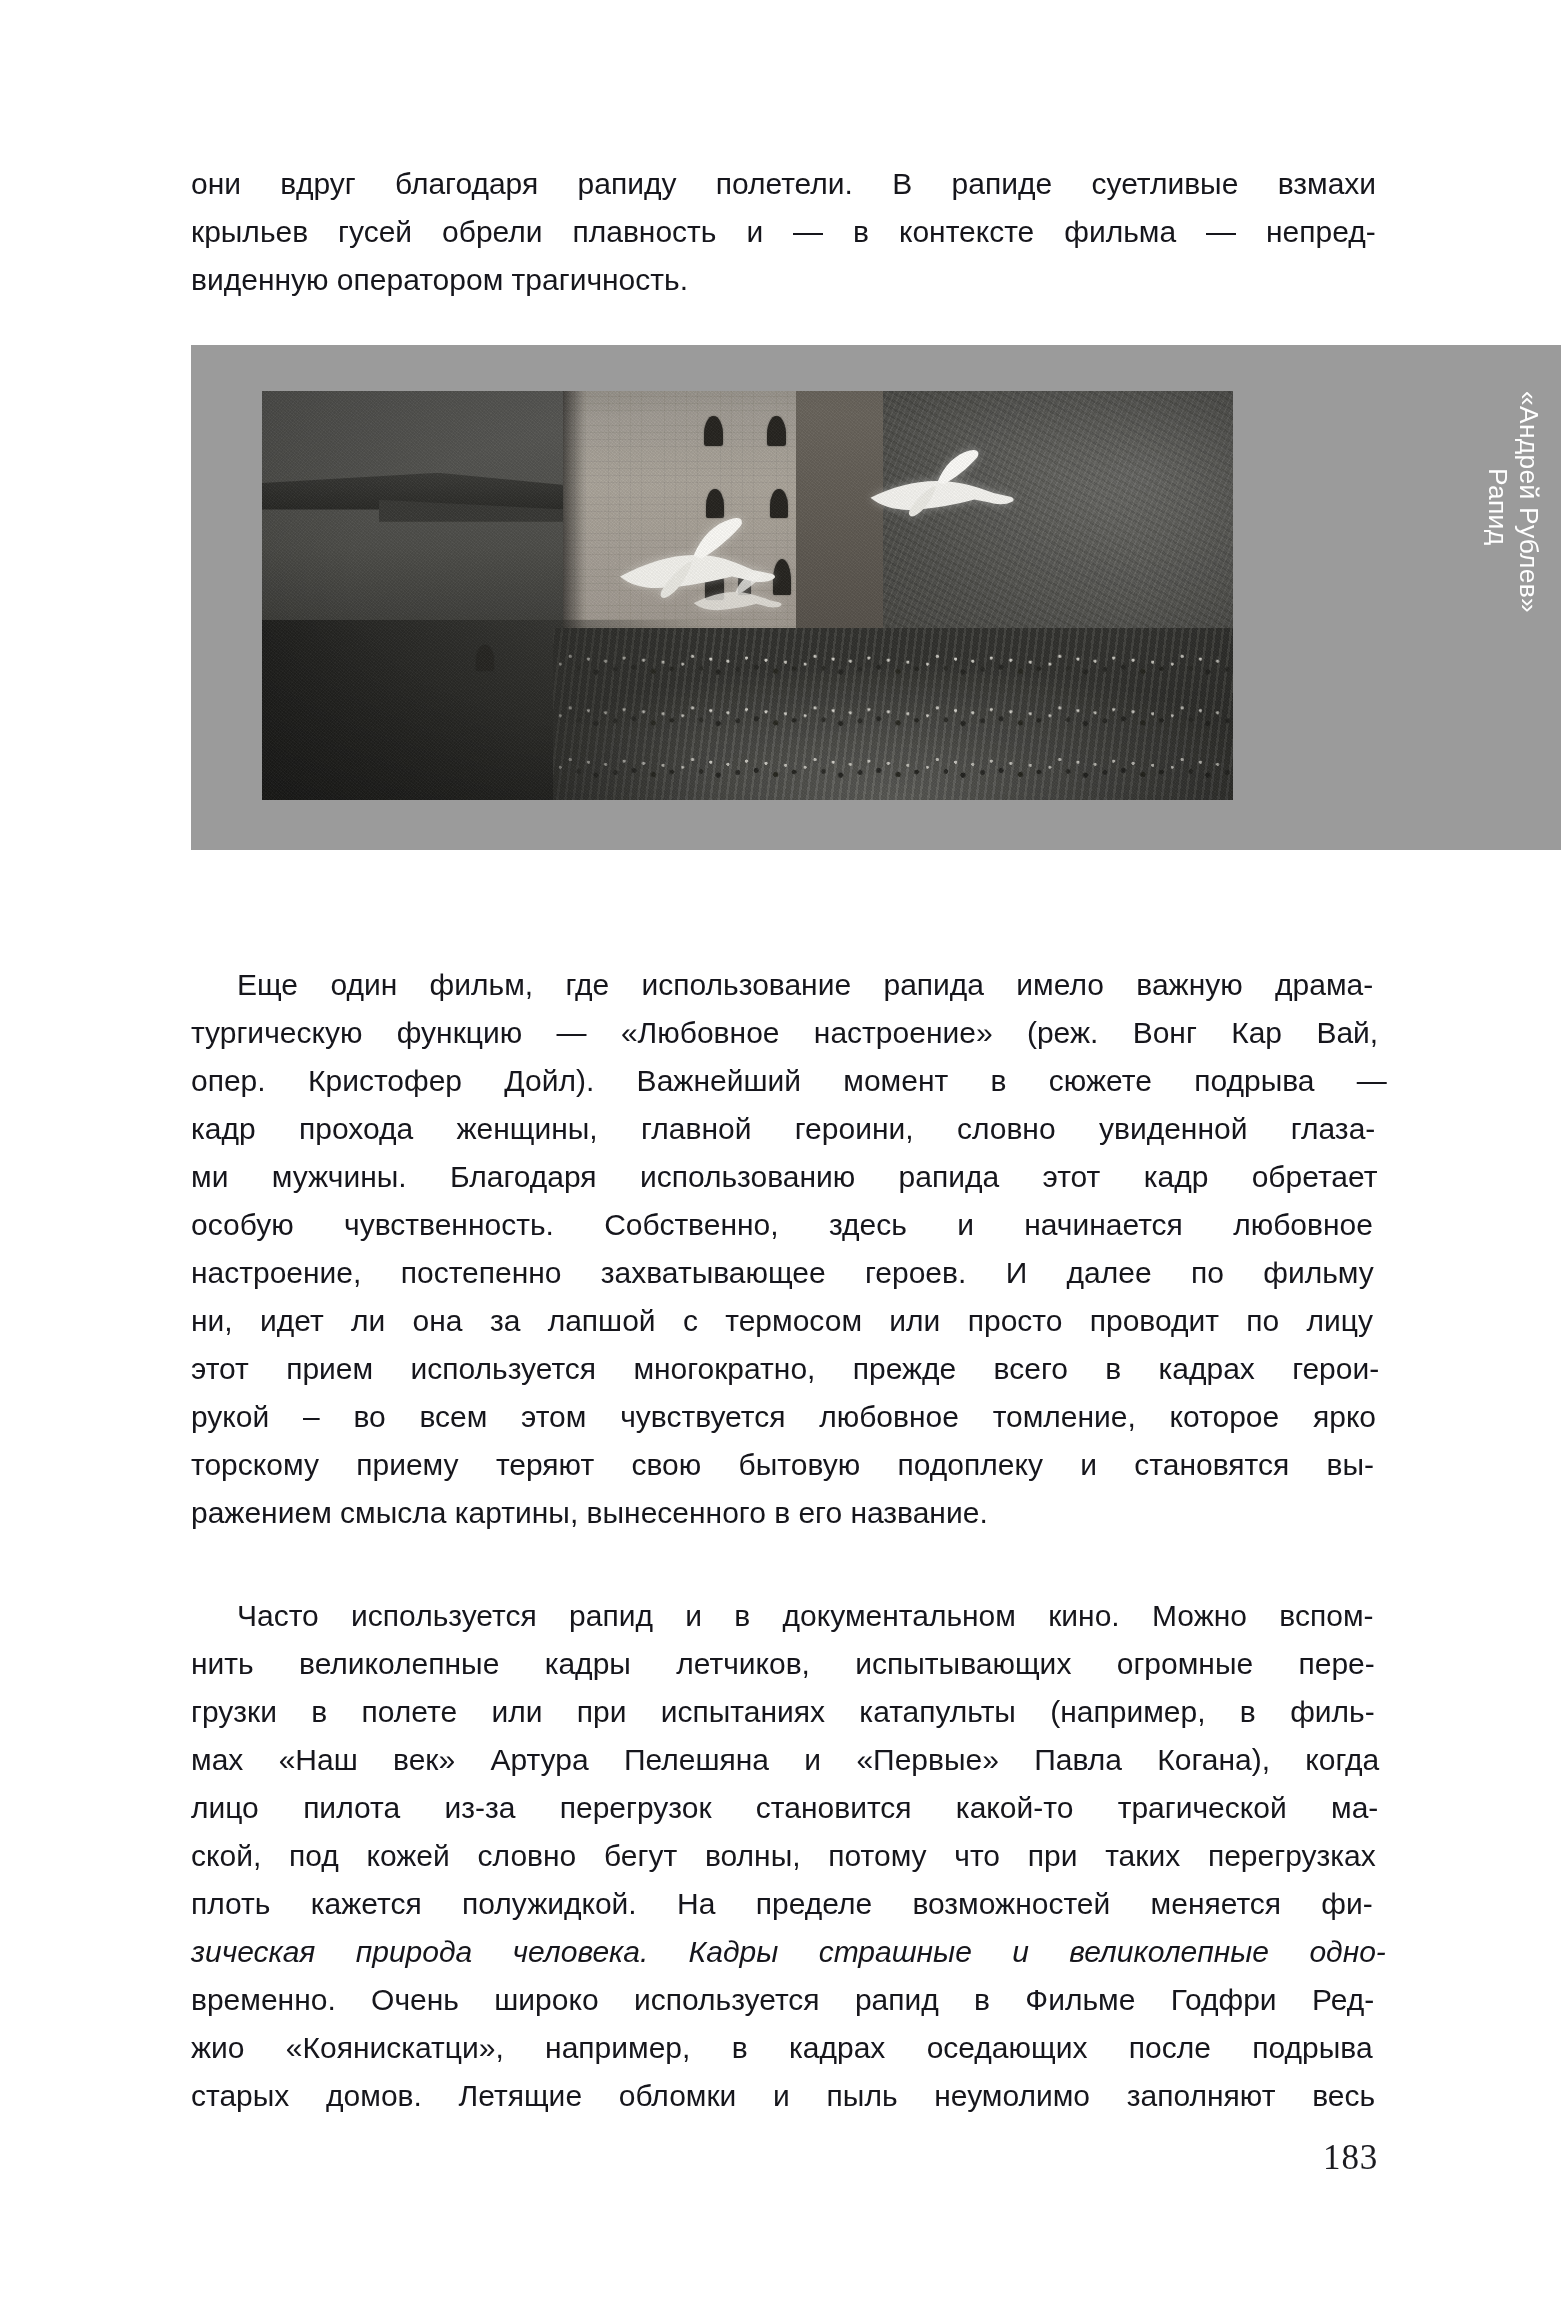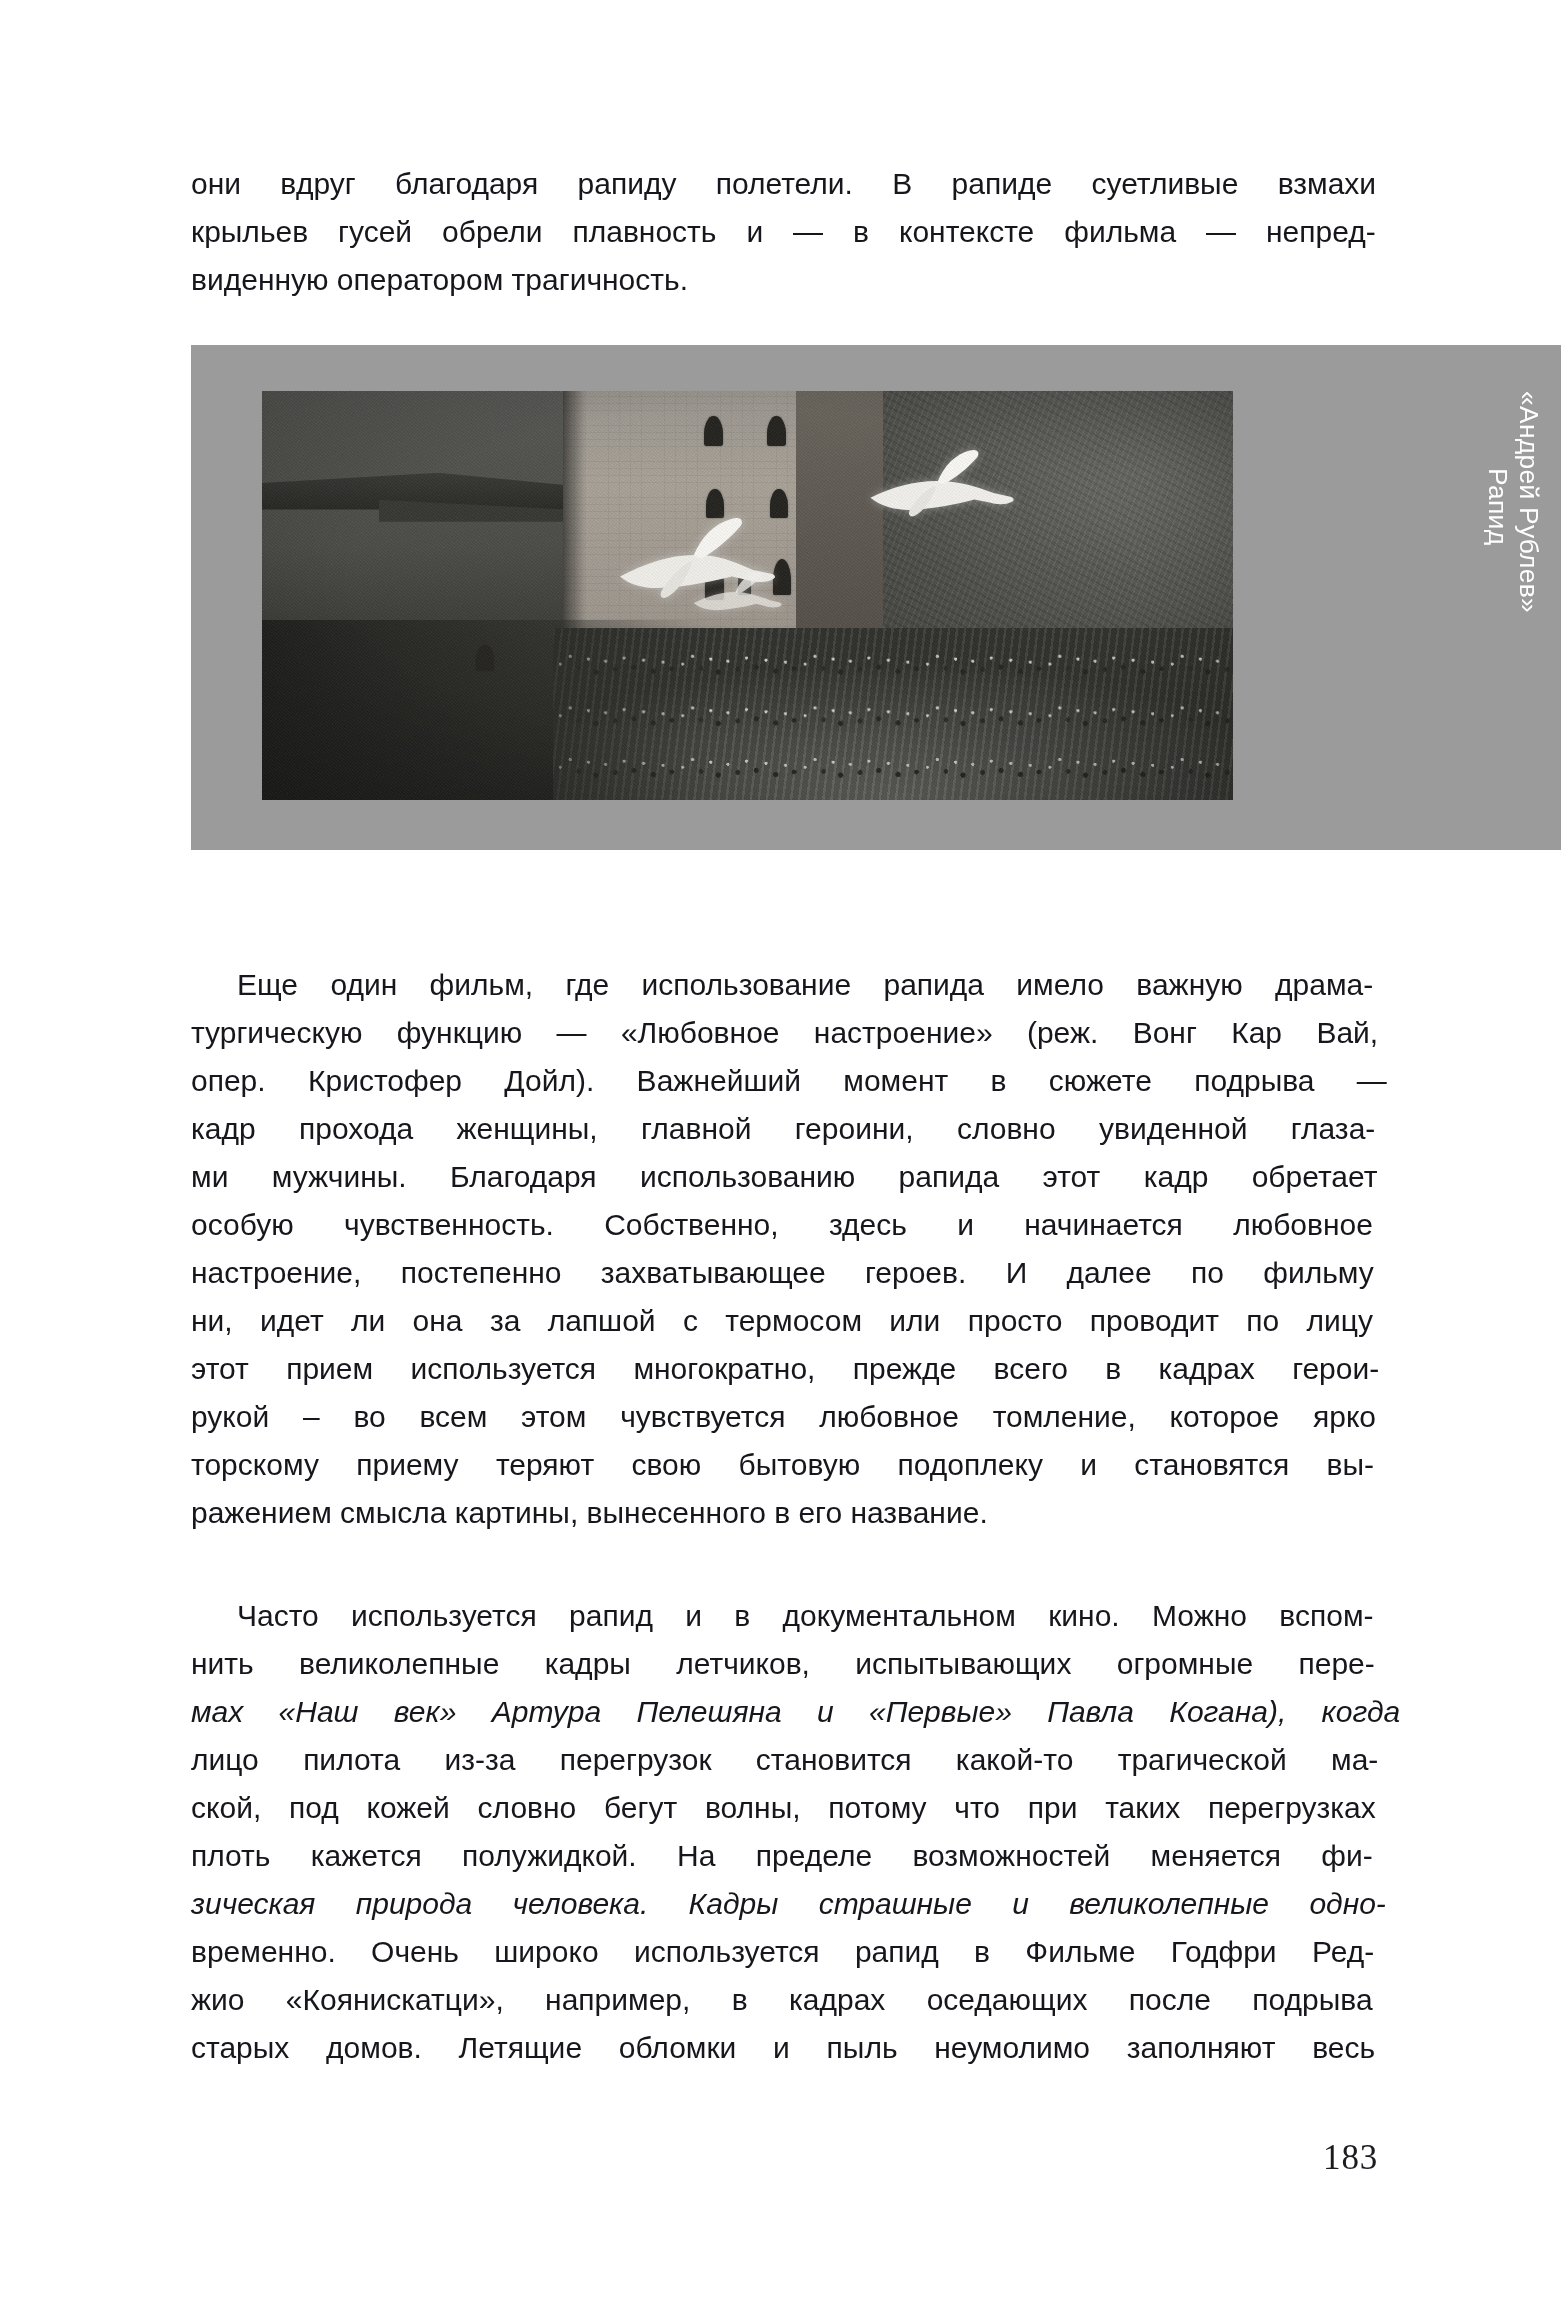--- a/index.html
+++ b/index.html
@@ -323,21 +323,22 @@
     <div class="line"><span style="word-spacing: 25.4px;">рукой – во всем этом чувствуется любовное томление, которое ярко</span></div>
     <div class="line"><span style="word-spacing: 29px;">торскому приему теряют свою бытовую подоплеку и становятся вы-</span></div>
     <div class="line last"><span>ражением смысла картины, вынесенного в его название.</span></div>
   </div>
 
   <div class="text-col" style="top:1592px;">
     <div class="line" style="padding-left:46px;">
       <span style="word-spacing: 24px;">Часто используется рапид и в документальном кино. Можно вспом-</span>
     </div>
     <div class="line"><span style="word-spacing: 37px;">нить великолепные кадры летчиков, испытывающих огромные пере-</span></div>
-    <div class="line"><span style="word-spacing: 27px; font-style: italic;">мах «Наш век» Артура Пелешяна и «Первые» Павла Когана), когда</span></div>
+    <div class="line"><span style="word-spacing: 26px;">грузки в полете или при испытаниях катапульты (например, в филь-</span></div>
+    <div class="line"><span style="word-spacing: 27px;">мах «Наш век» Артура Пелешяна и «Первые» Павла Когана), когда</span></div>
     <div class="line"><span style="word-spacing: 36px;">лицо пилота из-за перегрузок становится какой-то трагической ма-</span></div>
     <div class="line"><span style="word-spacing: 19.4px;">ской, под кожей словно бегут волны, потому что при таких перегрузках</span></div>
     <div class="line"><span style="word-spacing: 32px;">плоть кажется полужидкой. На пределе возможностей меняется фи-</span></div>
     <div class="line"><span style="word-spacing: 32px; font-style: italic;">зическая природа человека. Кадры страшные и великолепные одно-</span></div>
     <div class="line"><span style="word-spacing: 27px;">временно. Очень широко используется рапид в Фильме Годфри Ред-</span></div>
     <div class="line"><span style="word-spacing: 33px;">жио «Коянискатци», например, в кадрах оседающих после подрыва</span></div>
     <div class="line"><span style="word-spacing: 28.4px;">старых домов. Летящие обломки и пыль неумолимо заполняют весь</span></div>
   </div>
 
   <div id="page-number">183</div>

